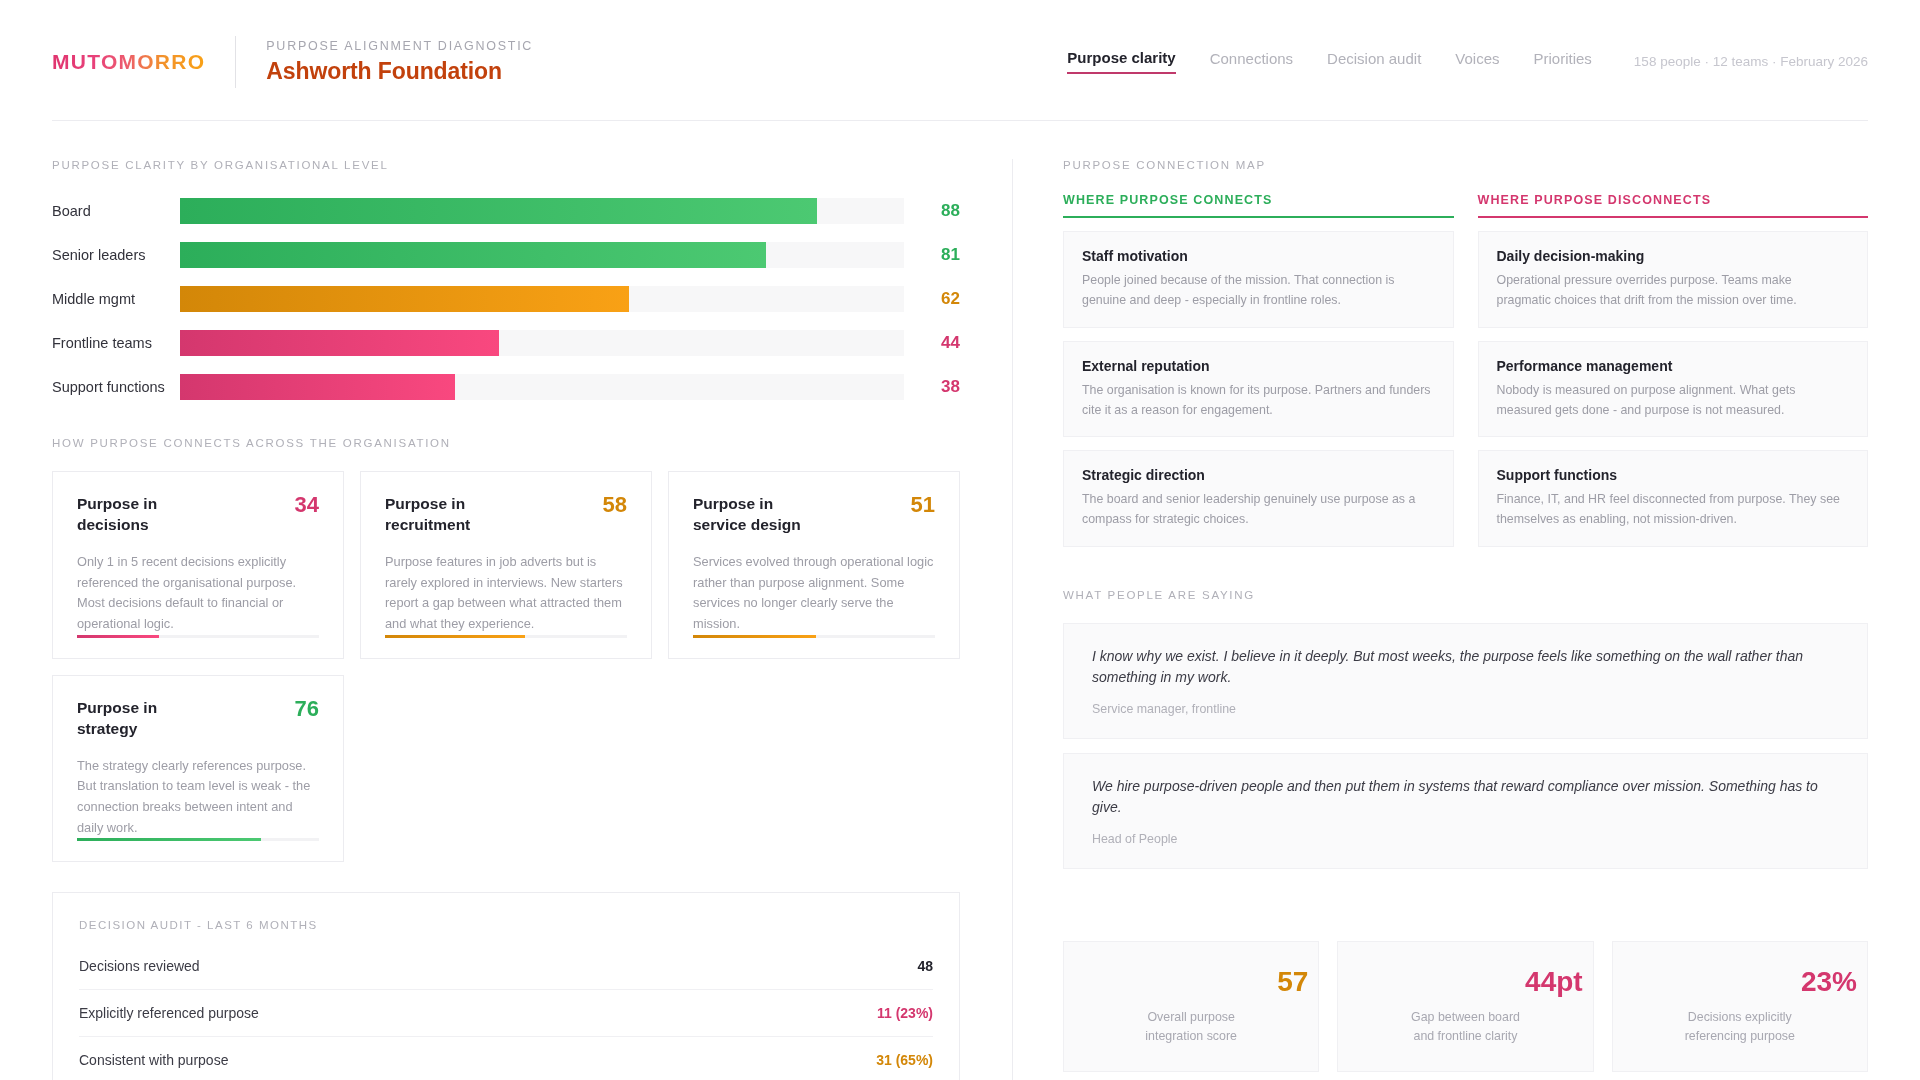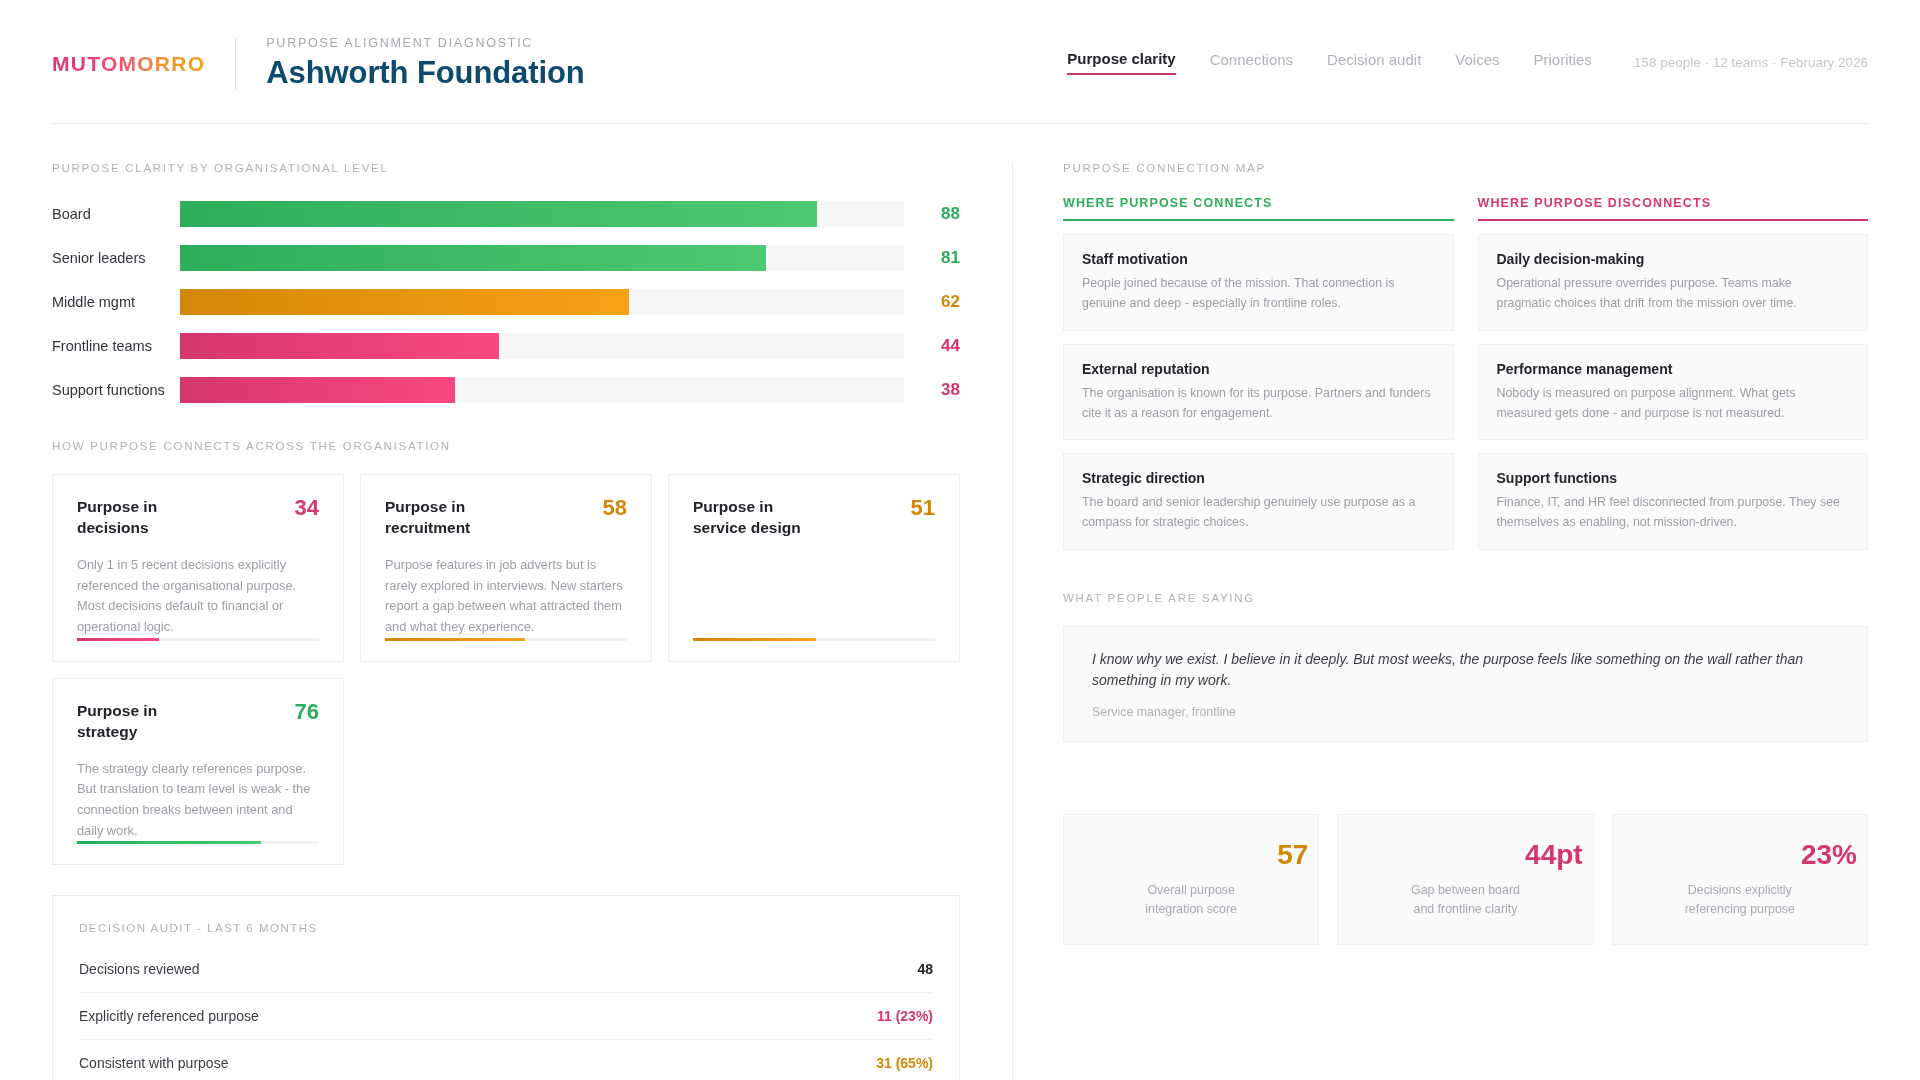--- a/index.html
+++ b/index.html
@@ -18,21 +18,21 @@
     font-size:21px; font-weight:bold; letter-spacing:0.06em;
     background:linear-gradient(90deg,#e0356f 0%,#e8417a 28%,#ec5b6e 48%,#f2922c 72%,#f9a115 100%);
     -webkit-background-clip:text; background-clip:text;
     -webkit-text-fill-color:transparent; color:#e0356f;
   }
   .vdiv { width:1px; height:52px; background:#e2e2e6; margin:0 30px; }
   .kicker {
     font-size:12.5px; letter-spacing:0.14em; color:#a6a6af;
     font-weight:normal; text-transform:uppercase; margin-bottom:5px;
   }
-  .org-title { font-size:31px; font-weight:bold; color:#0c4a6e; letter-spacing:-0.1px; }
+  .org-title { font-size:23px; font-weight:bold; color:#c2410c; letter-spacing:-0.1px; }
 
   .nav { margin-left:auto; display:flex; align-items:center; gap:34px; padding-bottom:2px; }
   .nav-item { font-size:15px; color:#b2b2ba; cursor:pointer; padding-bottom:6px; white-space:nowrap; }
   .nav-item.active { color:#23232c; font-weight:bold; border-bottom:2px solid #c0396b; }
   .meta { font-size:13.5px; color:#c6c6ce; margin-left:8px; white-space:nowrap; }
 
   .hrule { height:1px; background:#ececf0; margin:32px 52px 0 52px; }
 
   
   .main { display:flex; padding:38px 52px 0 52px; }
@@ -177,20 +177,21 @@
           <div class="mcard-desc">Purpose features in job adverts but is rarely explored in interviews. New starters report a gap between what attracted them and what they experience.</div>
           <div class="mcard-bar">
             <span style="width:58%;background:linear-gradient(90deg,#d38708 0%,#f9a115 100%)"></span>
           </div>
         </div>
         <div class="mcard">
           <div class="mcard-top">
             <div class="mcard-title"><span>Purpose in</span><br><span>service design</span></div>
             <div class="mcard-num" style="color:#d38708">51</div>
           </div>
+          <div class="mcard-desc">Services evolved through operational logic rather than purpose alignment. Some services no longer clearly serve the mission.</div>
           <div class="mcard-bar">
             <span style="width:51%;background:linear-gradient(90deg,#d38708 0%,#f9a115 100%)"></span>
           </div>
         </div>
         <div class="mcard">
           <div class="mcard-top">
             <div class="mcard-title"><span>Purpose in</span><br><span>strategy</span></div>
             <div class="mcard-num" style="color:#2cae5a">76</div>
           </div>
           <div class="mcard-desc">The strategy clearly references purpose. But translation to team level is weak - the connection breaks between intent and daily work.</div>
@@ -266,20 +267,24 @@
       </div>
     </div>
 
     <div class="quotes-wrap">
       <div class="sec-label">WHAT PEOPLE ARE SAYING</div>
       <div id="quotes">
           <div class="quote">
             <div class="quote-text">I know why we exist. I believe in it deeply. But most weeks, the purpose feels like something on the wall rather than something in my work.</div>
             <div class="quote-by">Service manager, frontline</div>
           </div>
+          <div class="quote">
+            <div class="quote-text">We hire purpose-driven people and then put them in systems that reward compliance over mission. Something has to give.</div>
+            <div class="quote-by">Head of People</div>
+          </div>
         </div>
     </div>
 
     <div class="stats" id="stats">
         <div class="stat">
           <div class="stat-num" style="color:#d38708">57</div>
           <div class="stat-cap"><span>Overall purpose</span><br><span>integration score</span></div>
         </div>
         <div class="stat">
           <div class="stat-num" style="color:#d4376e">44pt</div>

